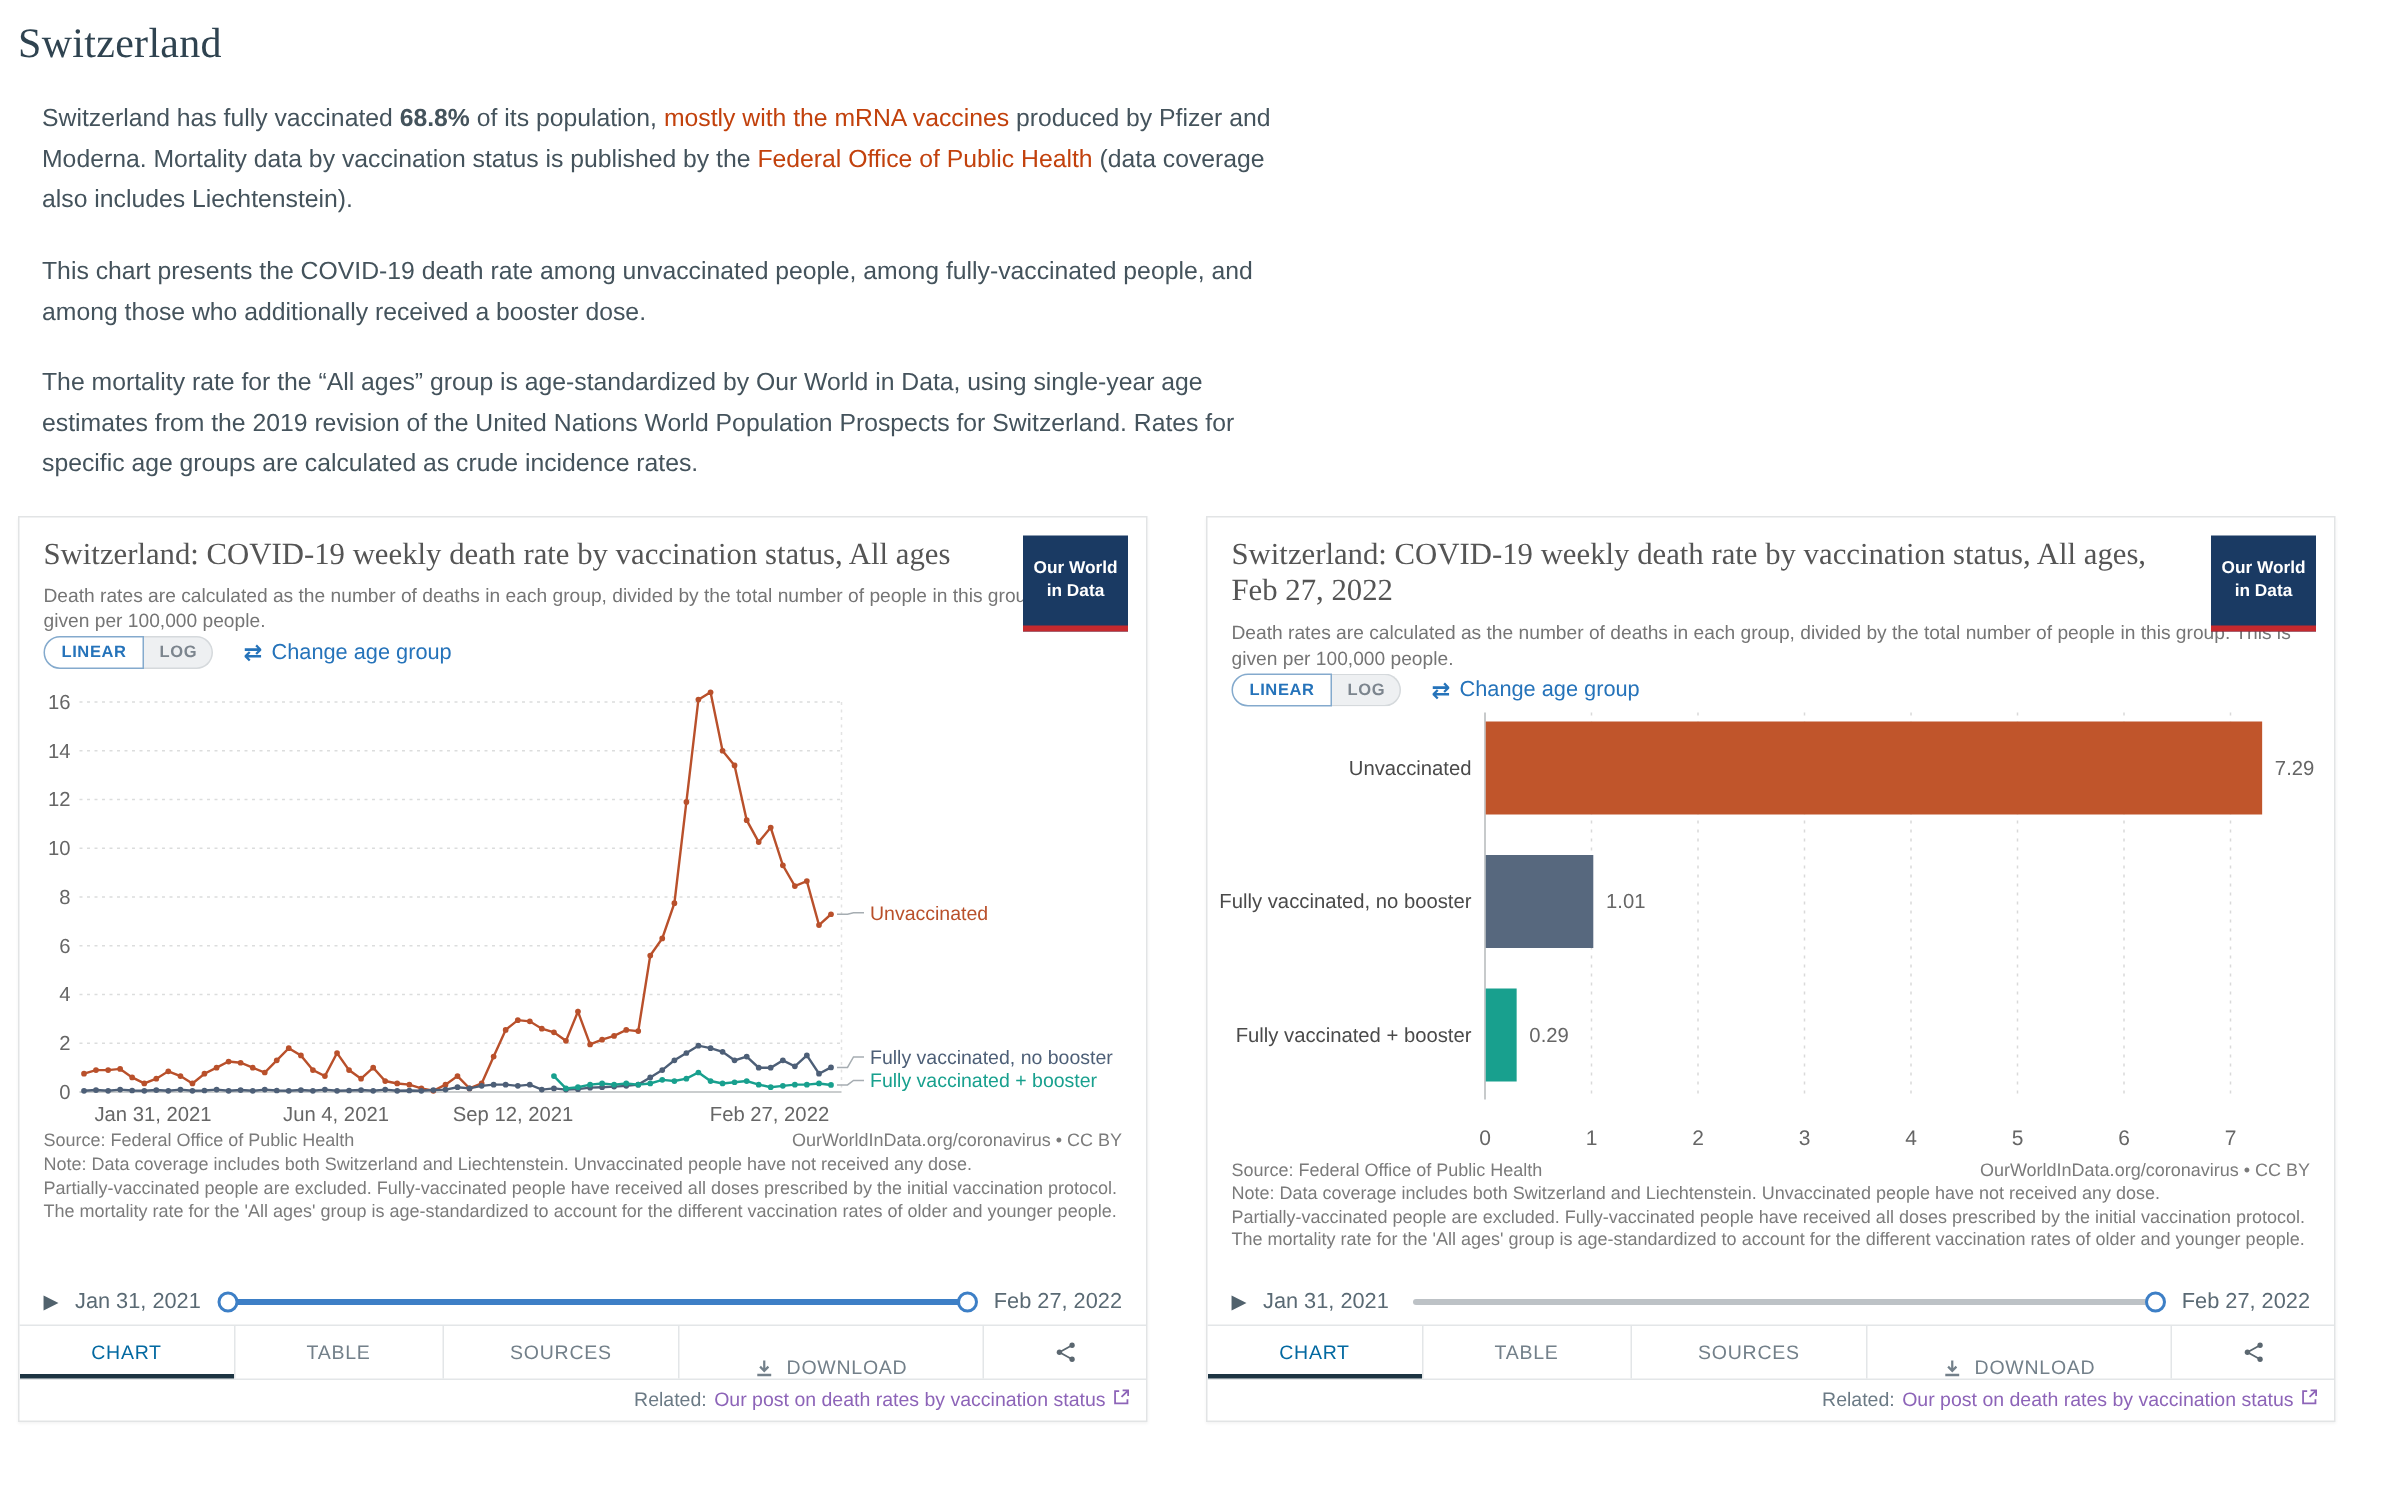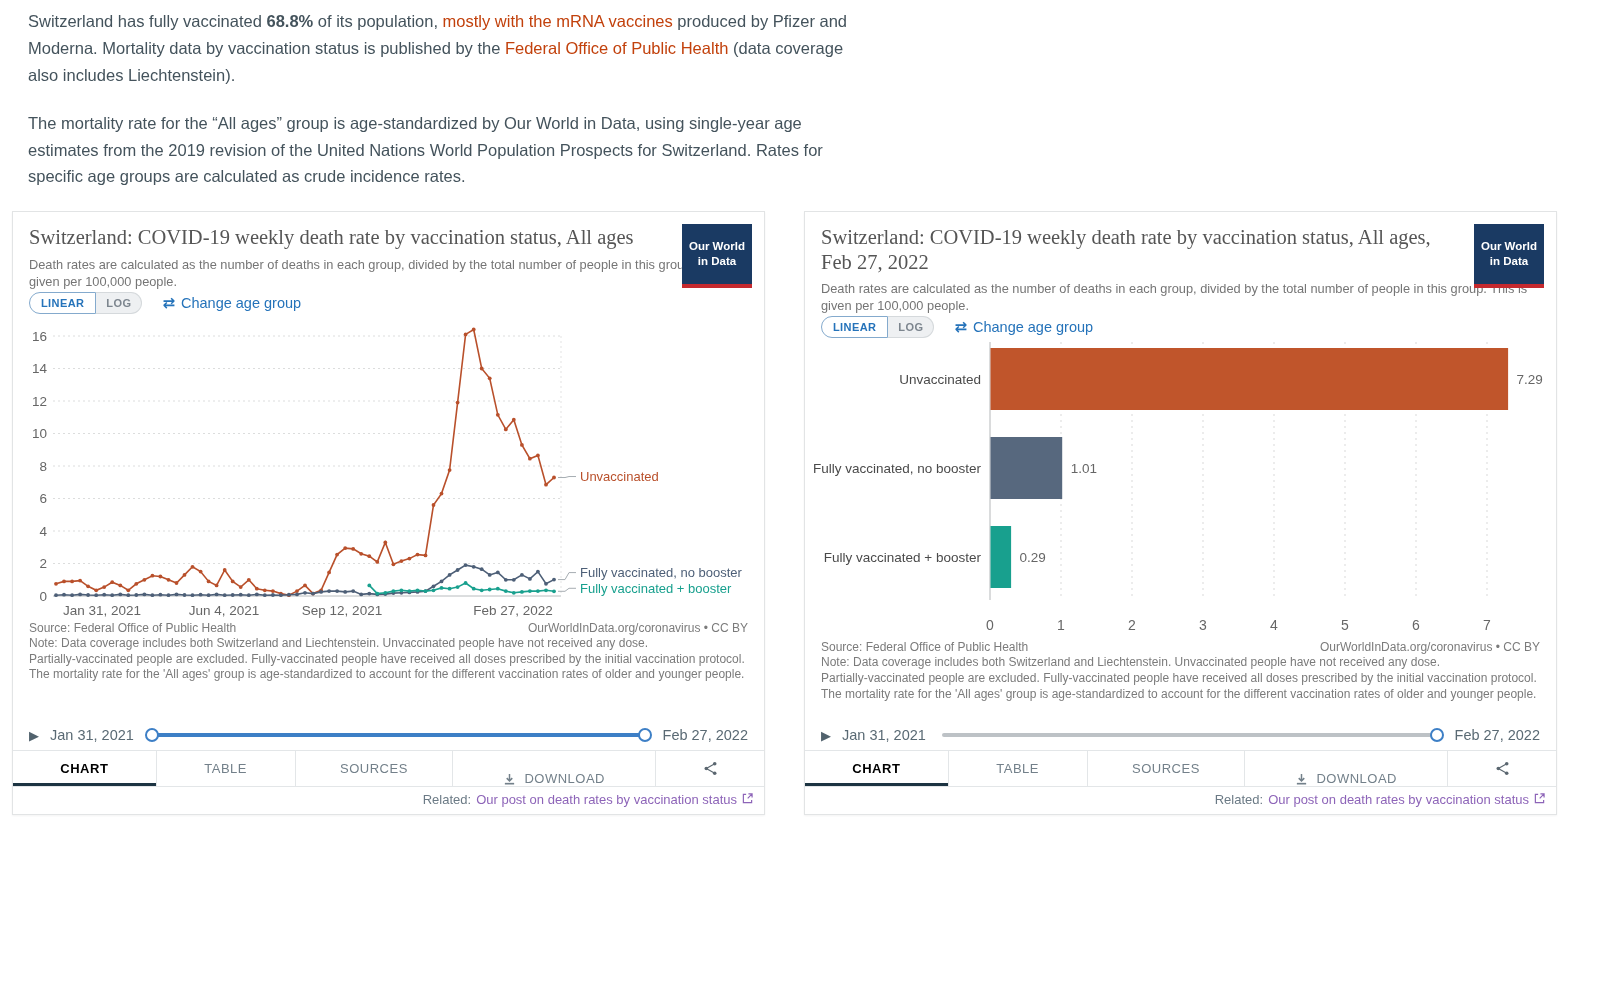--- a/index.html
+++ b/index.html
@@ -32,37 +32,39 @@
   .slider-track{flex:1;height:14px;position:relative;cursor:pointer;}
   .track-line{position:absolute;top:5px;left:5px;right:5px;height:4px;border-radius:2px;}
   .track-blue{background:#3d7fc6;}
   .track-grey{background:#bdc2c6;}
   .handle{position:absolute;top:0;width:10px;height:10px;border:2px solid #3d7fc6;border-radius:50%;background:#fff;cursor:grab;}
   .handle-left{left:0;}
   .handle-right{right:0;}
   .tabs-row{display:flex;border-top:1px solid #e3e6e8;border-bottom:1px solid #e3e6e8;}
   .tab{display:flex;align-items:center;justify-content:center;gap:8px;height:35px;font-size:13px;letter-spacing:.5px;color:#73808a;border-left:1px solid #e3e6e8;box-sizing:border-box;cursor:pointer;}
   .tab:first-child{border-left:none;}
-  .tab-active{color:#000000;box-shadow:inset 0 -3px 0 #1d3442;font-weight:bold;}
+  .tab-active{color:#0369a1;box-shadow:inset 0 -3px 0 #1d3442;}
   .tab-chart{width:19%;}
   .tab-table{width:18.5%;}
   .tab-sources{width:21%;}
   .tab-download{width:27%;align-items:flex-end;}
   .tab-share{flex:1;}
   .tab-icon{display:inline-flex;}
   .related-row{display:flex;justify-content:flex-end;align-items:center;gap:5px;padding:5px 11px 7px 11px;font-size:13px;color:#6b7a85;}
   .related-link{color:#8d64b8;text-decoration:none;display:inline-flex;align-items:center;gap:5px;cursor:pointer;}
 </style>
 </head>
 <body>
 
 <div class="page">
+  <h1 class="page-title">Switzerland</h1>
 
   <div class="intro">
     <p><span>Switzerland has fully vaccinated </span><span class="pct">68.8%</span><span> of its population, </span><a class="lnk">mostly with the mRNA vaccines</a><span> produced by Pfizer and Moderna. Mortality data by vaccination status is published by the </span><a class="lnk">Federal Office of Public Health</a><span> (data coverage also includes Liechtenstein).</span></p>
+    <p>This chart presents the COVID-19 death rate among unvaccinated people, among fully-vaccinated people, and among those who additionally received a booster dose.</p>
     <p>The mortality rate for the “All ages” group is age-standardized by Our World in Data, using single-year age estimates from the 2019 revision of the United Nations World Population Prospects for Switzerland. Rates for specific age groups are calculated as crude incidence rates.</p>
   </div>
 
   <div class="charts-row">
 
     <div class="panel">
       <div class="panel-header">
         <div class="owid-logo">
           <div>Our World</div>
           <div>in Data</div>

